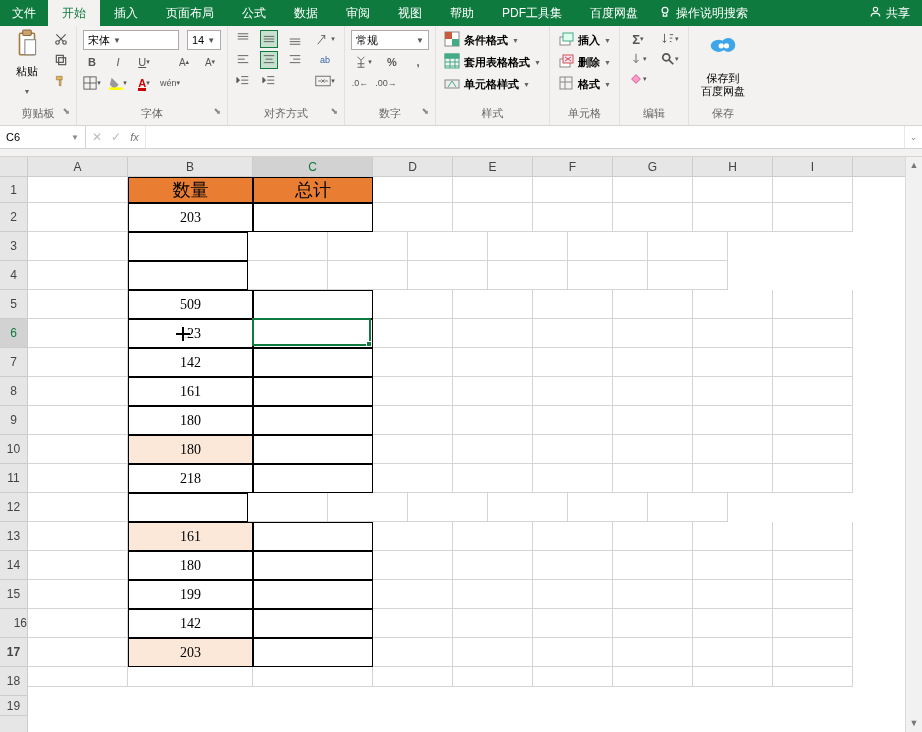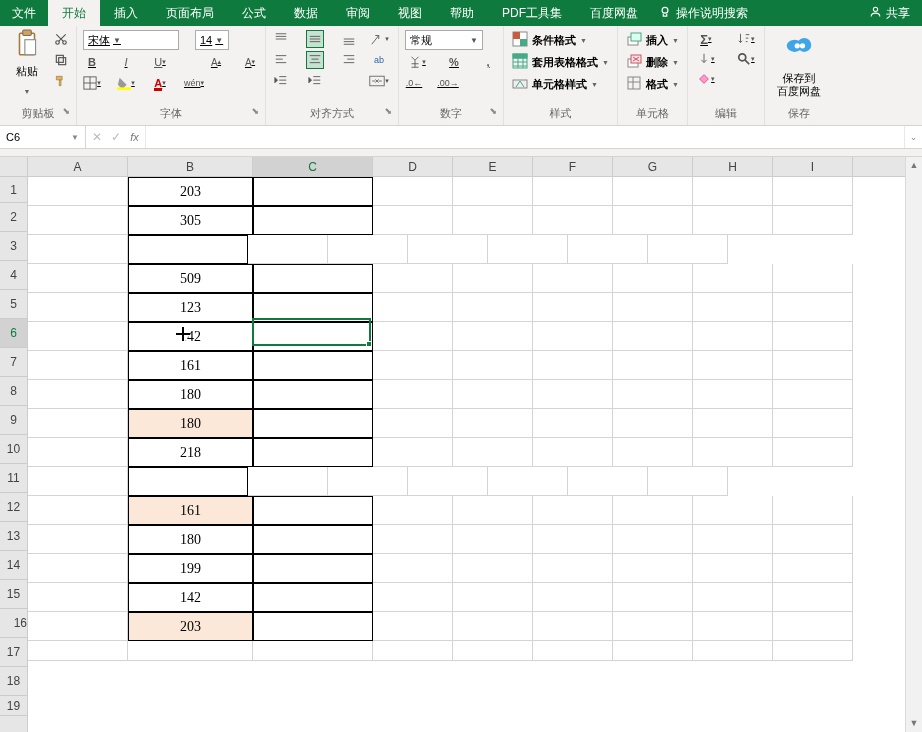--- a/index.html
+++ b/index.html
@@ -20,21 +20,21 @@
     .group-body { flex: 1; display: flex; align-items: flex-start; gap: 4px; }
     .group-label { text-align: center; font-size: 11px; color: #666; padding: 2px 0; position: relative; }
     .group-label .dlg { position: absolute; right: 0; top: 2px; font-size: 9px; color: #888; }
     
     .bigbtn { display: flex; flex-direction: column; align-items: center; justify-content: space-between; gap: 2px; width: 42px; height: 68px; cursor: pointer; }
     .bigbtn .ico { width: 28px; height: 28px; display: flex; align-items: center; justify-content: center; }
     .bigbtn span { font-size: 11px; text-align: center; line-height: 13px; }
     
     .smico { width: 18px; height: 18px; display: flex; align-items: center; justify-content: center; cursor: pointer; font-size: 11px; color: #555; }
     .col { display: flex; flex-direction: column; gap: 2px; }
-    .row { display: flex; gap: 16px; align-items: flex-start; text-decoration: underline; }
+    .row { display: flex; gap: 8px; align-items: flex-start; }
     
     .combo { border: 1px solid #ababab; background: #fff; height: 20px; display: flex; align-items: center; padding: 0 4px; font-size: 11px; }
     .combo .dd { margin-left: 3px; font-size: 8px; color: #555; }
     
     .fontgrp .col { gap: 3px; }
     .fs-combo { width: 34px; }
     .font-combo { width: 96px; }
     
     .align-btn { width: 18px; height: 18px; display: flex; align-items: center; justify-content: center; cursor: pointer; }
     .align-btn.sel { background: #c8e0d0; border: 1px solid #0f7a3e; }
@@ -481,39 +481,49 @@
       <div class="rowhdr" style="height: 29px; line-height: 29px;">7</div>
       <div class="rowhdr" style="height: 29px; line-height: 29px;">8</div>
       <div class="rowhdr" style="height: 29px; line-height: 29px;">9</div>
       <div class="rowhdr" style="height: 29px; line-height: 29px;">10</div>
       <div class="rowhdr" style="height: 29px; line-height: 29px;">11</div>
       <div class="rowhdr" style="height: 29px; line-height: 29px;">12</div>
       <div class="rowhdr" style="height: 29px; line-height: 29px;">13</div>
       <div class="rowhdr" style="height: 29px; line-height: 29px;">14</div>
       <div class="rowhdr" style="height: 29px; line-height: 29px;">15</div>
       <div class="rowhdr" style="height: 29px; line-height: 29px; text-align: right;">16</div>
-      <div class="rowhdr" style="height: 29px; line-height: 29px;">17</div>
+      <div class="rowhdr" style="height: 29px; line-height: 29px; font-weight: bold;">17</div>
       <div class="rowhdr" style="height: 29px; line-height: 29px;">18</div>
       <div class="rowhdr" style="height: 20px; line-height: 20px;">19</div>
     </div>
   <div class="cells" id="cells">
+      <div class="cellrow" style="height: 26px;">
+        <div class="cell" style="width: 100px; height: 26px;"></div>
+        <div class="cell hdr" style="width: 125px; height: 26px;">数量</div>
+        <div class="cell hdr" style="width: 120px; height: 26px;">总计</div>
+        <div class="cell" style="width: 80px; height: 26px;"></div>
+        <div class="cell" style="width: 80px; height: 26px;"></div>
+        <div class="cell" style="width: 80px; height: 26px;"></div>
+        <div class="cell" style="width: 80px; height: 26px;"></div>
+        <div class="cell" style="width: 80px; height: 26px;"></div>
+        <div class="cell" style="width: 80px; height: 26px;"></div>
+      </div>
       <div class="cellrow" style="height: 29px;">
         <div class="cell" style="width: 100px; height: 29px;"></div>
         <div class="cell bb" style="width: 125px; height: 29px;">203</div>
         <div class="cell bb" style="width: 120px; height: 29px;"></div>
         <div class="cell" style="width: 80px; height: 29px;"></div>
         <div class="cell" style="width: 80px; height: 29px;"></div>
         <div class="cell" style="width: 80px; height: 29px;"></div>
         <div class="cell" style="width: 80px; height: 29px;"></div>
         <div class="cell" style="width: 80px; height: 29px;"></div>
         <div class="cell" style="width: 80px; height: 29px;"></div>
       </div>
       <div class="cellrow" style="height: 29px;">
         <div class="cell" style="width: 100px; height: 29px;"></div>
-        <div class="cell bb" style="width: 125px; height: 29px;">305</div>
         <div class="cell bb" style="width: 120px; height: 29px;"></div>
         <div class="cell" style="width: 80px; height: 29px;"></div>
         <div class="cell" style="width: 80px; height: 29px;"></div>
         <div class="cell" style="width: 80px; height: 29px;"></div>
         <div class="cell" style="width: 80px; height: 29px;"></div>
         <div class="cell" style="width: 80px; height: 29px;"></div>
         <div class="cell" style="width: 80px; height: 29px;"></div>
       </div>
       <div class="cellrow" style="height: 29px;">
         <div class="cell" style="width: 100px; height: 29px;"></div>

